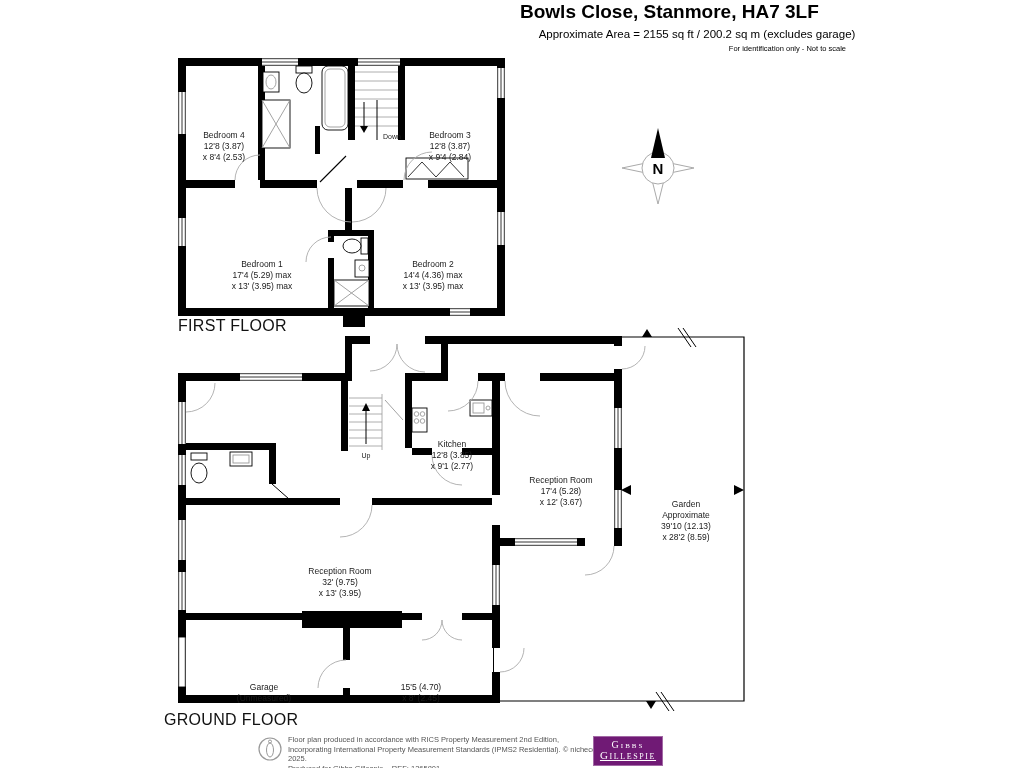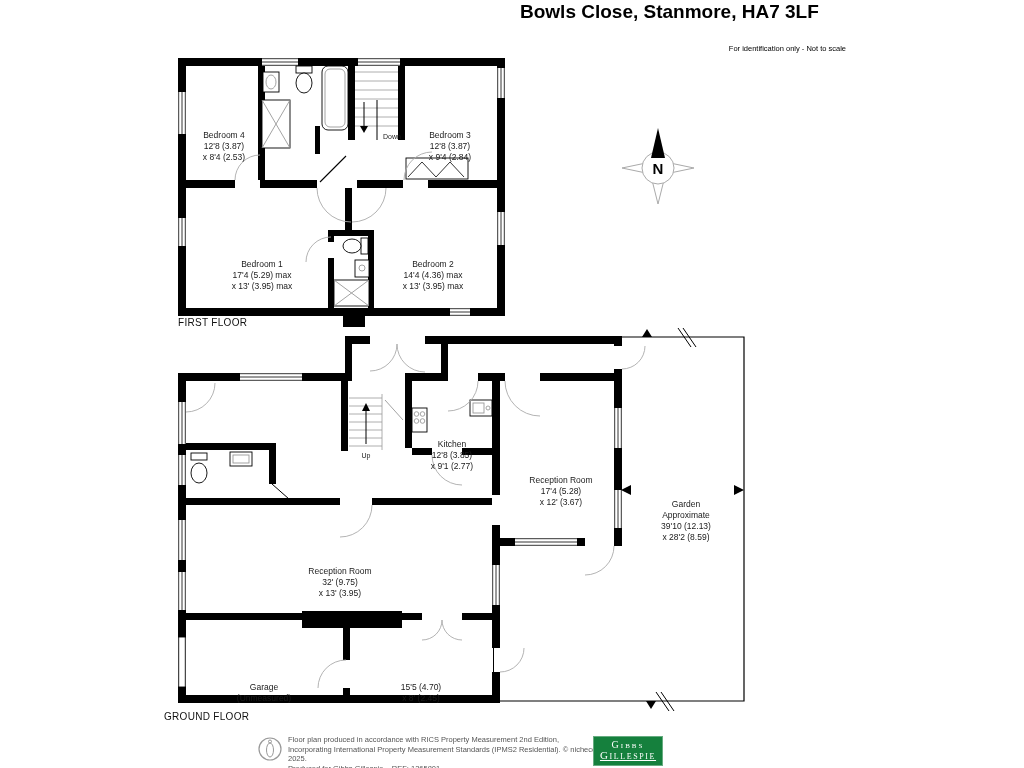--- a/index.html
+++ b/index.html
@@ -2,21 +2,21 @@
 <html><head>
 <meta charset="utf-8">
 <style>
   html,body{margin:0;padding:0;background:#fff;}
   #page{position:relative;width:1024px;height:768px;background:#ffffff;overflow:hidden;
         font-family:"Liberation Sans","DejaVu Sans",sans-serif;color:#111;}
   .abs{position:absolute;}
   #title{left:520px;top:1px;width:354px;text-align:left;font-size:19px;font-weight:bold;color:#000;}
   #arealine{left:520px;top:28px;width:354px;text-align:center;font-size:11.5px;color:#000;}
   #disclaimer{left:546px;top:44px;width:300px;text-align:right;font-size:7.5px;color:#000;}
-  .floorlbl{font-size:10px;font-weight:500;letter-spacing:.3px;color:#111;text-align:right;}
+  .floorlbl{font-size:16px;font-weight:500;letter-spacing:.3px;color:#111;text-align:right;}
   .rl{position:absolute;transform:translate(-50%,-50%);text-align:center;
       font-size:8.5px;line-height:11px;color:#1a1a1a;white-space:nowrap;margin-top:27px;}
   .rl span{display:block;}
   .slbl{position:absolute;transform:translate(-50%,-50%);font-size:7px;color:#1a1a1a;white-space:nowrap;}
   #plansvg{left:0;top:0;}
   #footer-text{left:288px;top:735px;width:330px;font-size:7.5px;line-height:9.5px;color:#555;}
   #logo{left:593px;top:736px;width:70px;height:30px;background:#1e2a52;
         box-shadow:inset 0 0 0 1px rgba(255,255,255,.35);text-align:center;
         font-family:"Liberation Serif","DejaVu Serif",serif;color:#fff;font-variant:small-caps;}
   #logo .l1{display:block;font-size:10px;letter-spacing:2px;margin-top:3px;line-height:11px;}
@@ -258,20 +258,21 @@
     </g>
 
     <g stroke="#999" fill="none">
       <circle cx="270" cy="749" r="11" stroke-width="1.2"></circle>
       <ellipse cx="270" cy="750" rx="3.5" ry="7" stroke-width="1"></ellipse>
       <circle cx="270" cy="741.5" r="1.5" stroke-width="1"></circle>
     </g>
   </svg>
 
   <div id="title" class="abs">Bowls Close, Stanmore, HA7 3LF</div>
+  <div id="arealine" class="abs">Approximate Area = 2155 sq ft / 200.2 sq m (excludes garage)</div>
   <div id="disclaimer" class="abs">For identification only - Not to scale</div>
 
   <div class="rl" style="left:224px;top:119px;">
     <span>Bedroom 4</span>
     <span>12'8 (3.87)</span>
     <span>x 8'4 (2.53)</span>
   </div>
   <div class="rl" style="left:450px;top:119px;">
     <span>Bedroom 3</span>
     <span>12'8 (3.87)</span>
@@ -320,18 +321,18 @@
     <span>x 28'2 (8.59)</span>
   </div>
   <div class="slbl" style="left:366px;top:455px;">Up</div>
   <div class="abs floorlbl" style="left:164px;top:711px;">GROUND FLOOR</div>
 
   <div id="footer-text" class="abs">
     <div>Floor plan produced in accordance with RICS Property Measurement 2nd Edition,</div>
     <div>Incorporating International Property Measurement Standards (IPMS2 Residential).  © nichecom 2025.</div>
     <div>Produced for Gibbs Gillespie.&nbsp;&nbsp;&nbsp;REF: 1265801</div>
   </div>
-  <div id="logo" class="abs" style="background: #15803d;">
+  <div id="logo" class="abs" style="background: #701a75;">
     <span class="l1">Gibbs</span>
     <span class="l2">Gillespie</span>
   </div>
 
 </div>
 
 </body></html>

